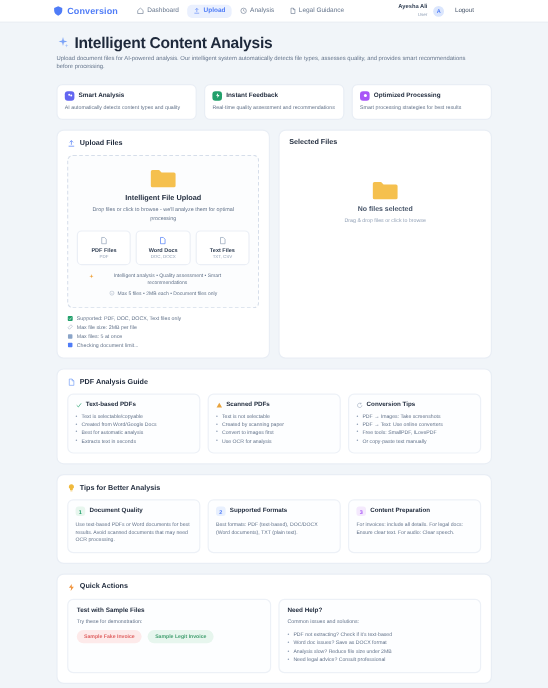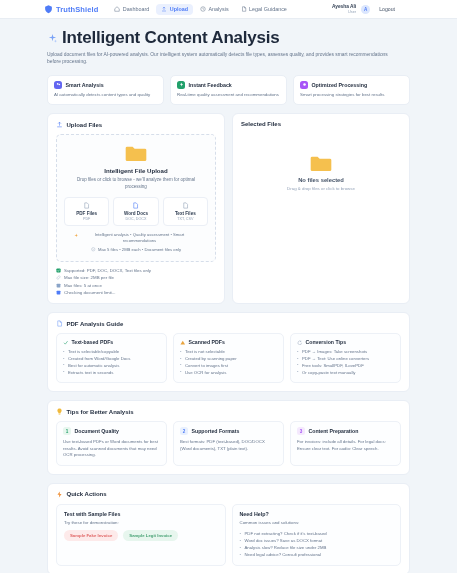--- a/index.html
+++ b/index.html
@@ -36,21 +36,21 @@
     font-size: 4.6px; font-weight: bold; display: flex; align-items: center; justify-content: center;
   }
   .logout { font-size: 5.2px; color: #475569; padding: 2px 4px; }
 
   
   .content { padding: 9px 47px 0 47px; }
 
   .page-head { margin-bottom: 9px; }
   .page-title-row { display: flex; align-items: center; gap: 4px; }
   .spark-ico { width: 11px; height: 11px; display: block; }
-  .page-title { font-size: 17px; font-weight: bold; color: #1e293b; letter-spacing: -.2px; }
+  .page-title { font-size: 13px; font-weight: bold; color: #1e293b; letter-spacing: -.2px; }
   .page-sub { font-size: 4.9px; color: #64748b; line-height: 1.5; margin-top: 3px; max-width: 345px; }
 
   
   .features { display: flex; gap: 6px; margin-bottom: 8px; }
   .feature {
     flex: 1; background: #ffffff; border: 1px solid #e9eef5; border-radius: 5px;
     padding: 5px 6px 6px 6px;
   }
   .feature-head { display: flex; align-items: center; gap: 3.5px; margin-bottom: 3px; }
   .feature-badge {
@@ -153,21 +153,21 @@
 </head>
 <body>
 
 <div class="page">
 
   <div class="navbar">
     <div class="brand">
       <svg class="brand-mark" viewBox="0 0 24 24">
         <path d="M12 2 L21 6 V12 C21 17 17 21 12 23 C7 21 3 17 3 12 V6 Z" fill="#4f7cf7"></path>
       </svg>
-      <span class="brand-name">TruthShield</span>
+      <span class="brand-name">Conversion</span>
     </div>
 
     <div class="nav-links">
       <div class="nav-link">
         <svg class="nav-ico" viewBox="0 0 24 24" fill="none" stroke="#64748b" stroke-width="2">
           <path d="M3 11 L12 3 L21 11 V21 H3 Z"></path>
         </svg>
         <span>Dashboard</span>
       </div>
       <div class="nav-link active">

